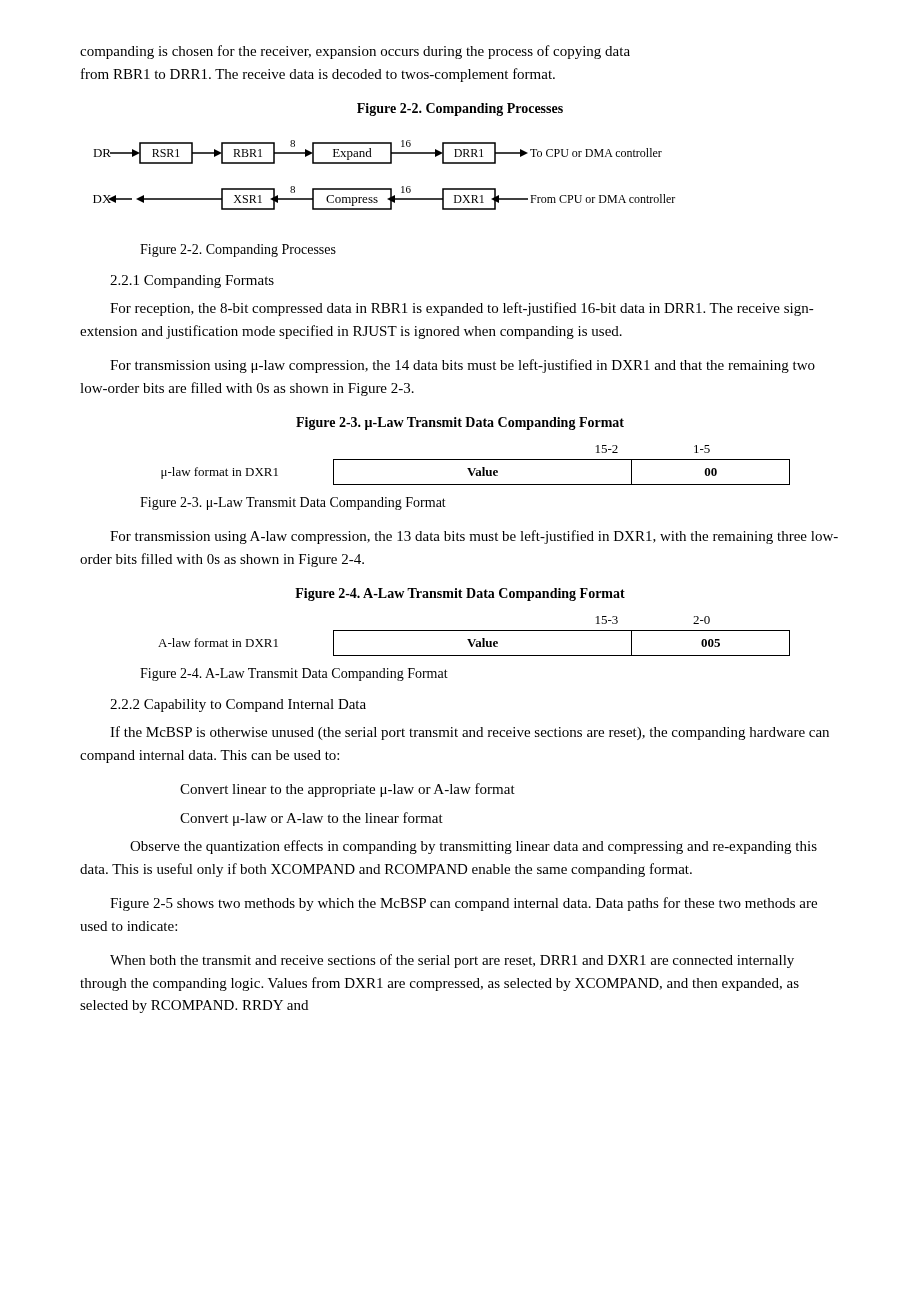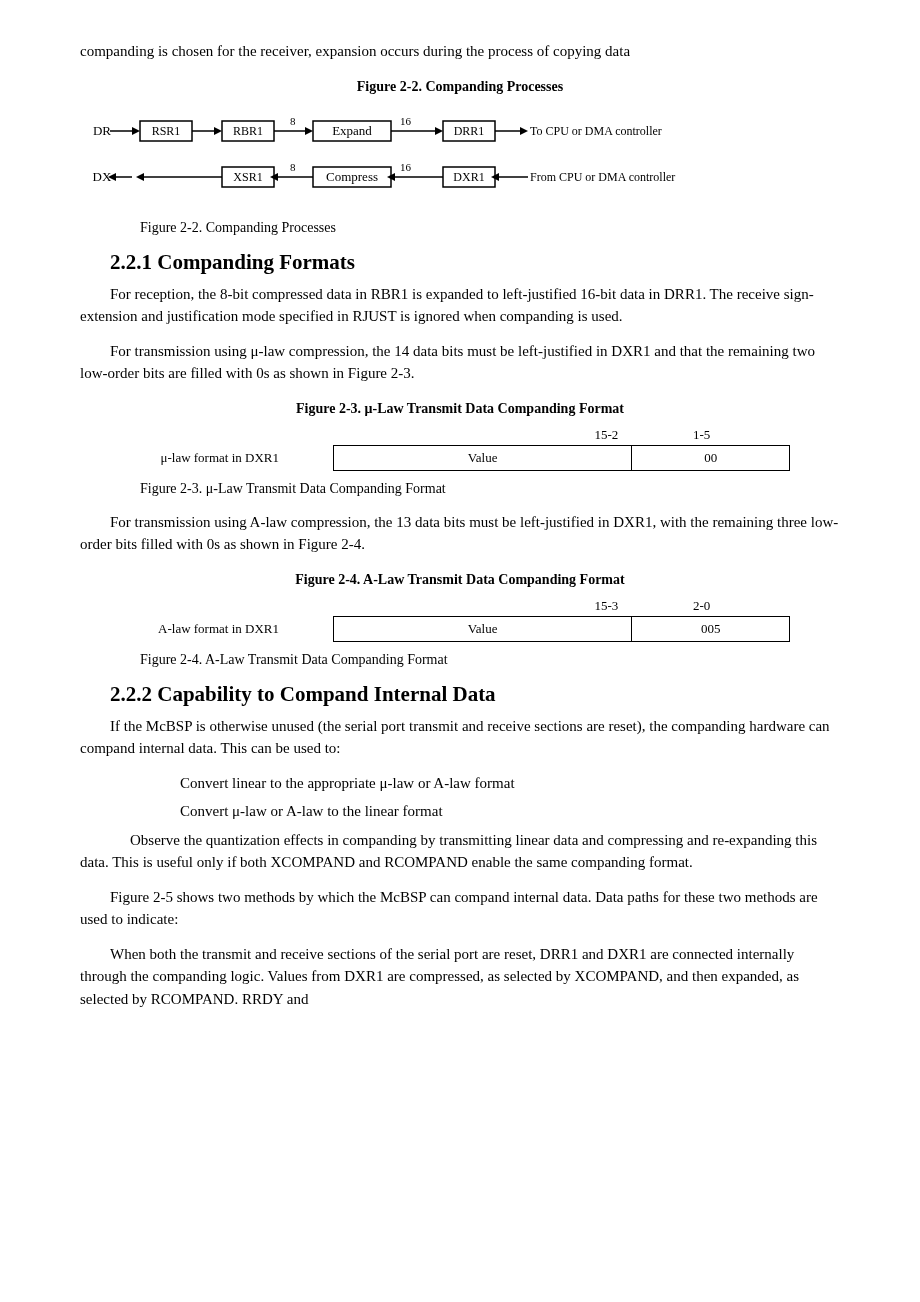--- a/index.html
+++ b/index.html
@@ -15,22 +15,22 @@
     .body-text {
       margin-bottom: 12px;
       line-height: 1.5;
       text-indent: 30px;
     }
     .body-text-noindent {
       margin-bottom: 12px;
       line-height: 1.5;
     }
     .section-heading {
-      font-size: 21px;
-      font-weight: bold;
+      font-size: 15px;
+      font-weight: normal;
       margin: 14px 0 8px 30px;
     }
     .figure-title {
       text-align: center;
       font-weight: bold;
       font-size: 14px;
       margin: 16px 0 8px 0;
     }
     .figure-caption {
       font-size: 14px;
@@ -81,20 +81,21 @@
       display: flex;
       flex: 1;
       border-left: 1px solid #000;
     }
     .table-cell {
       border: 1px solid #000;
       border-left: none;
       text-align: center;
       padding: 4px 8px;
       font-size: 13px;
+      font-weight: bold;
     }
     .cell-value {
       flex: 2;
     }
     .cell-zeros {
       flex: 1;
     }
 
     .bullet-item {
       margin-left: 100px;
@@ -105,20 +106,21 @@
     
     svg text {
       font-family: "Times New Roman", Times, serif;
     }
   </style>
 </head>
 <body>
 
 <p class="body-text-noindent">
   <span>companding is chosen for the receiver, expansion occurs during the process of copying data</span><br>
+  <span>from RBR1 to DRR1. The receive data is decoded to twos-complement format.</span>
 </p>
 
 <div class="figure-title">
   <span>Figure 2-2. Companding Processes</span>
 </div>
 
 <div class="diagram-container">
   <svg width="660" height="105">
 
     <text x="22" y="30" font-size="13" text-anchor="middle">DR</text>

